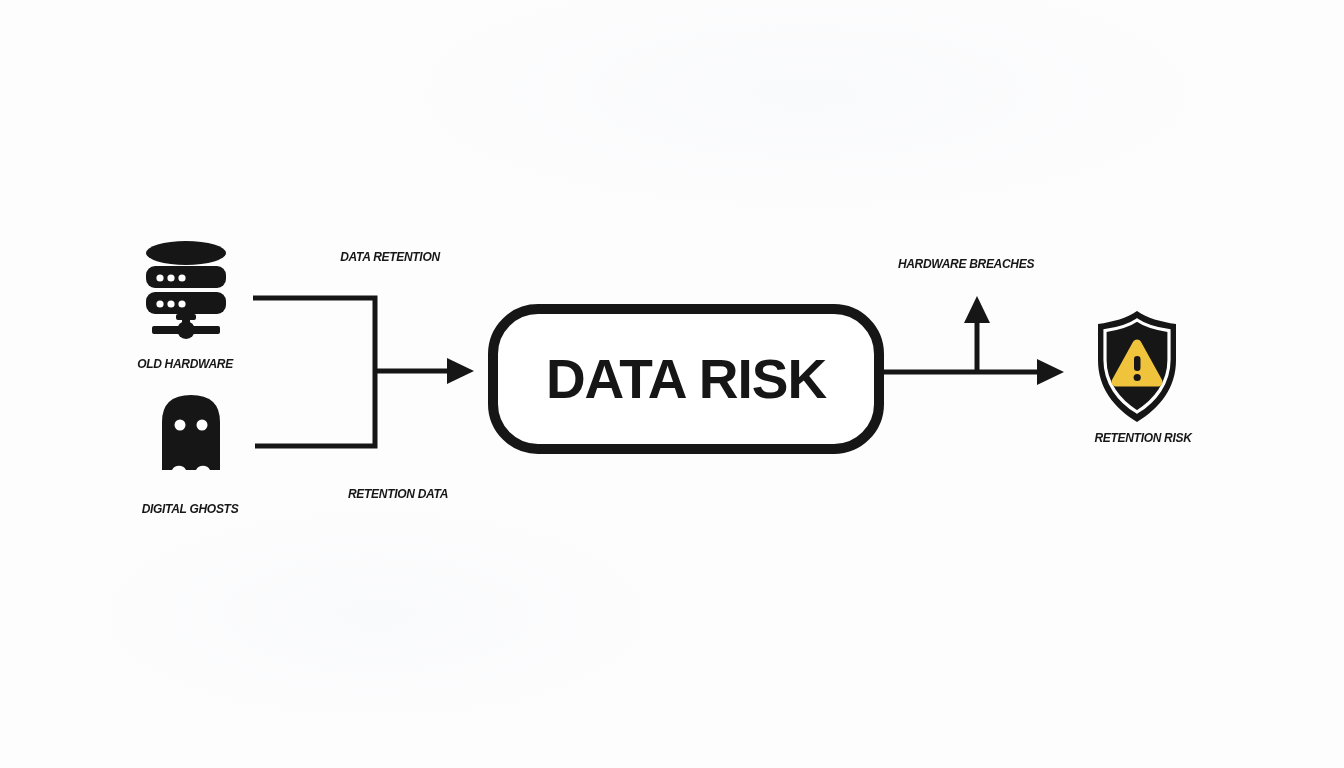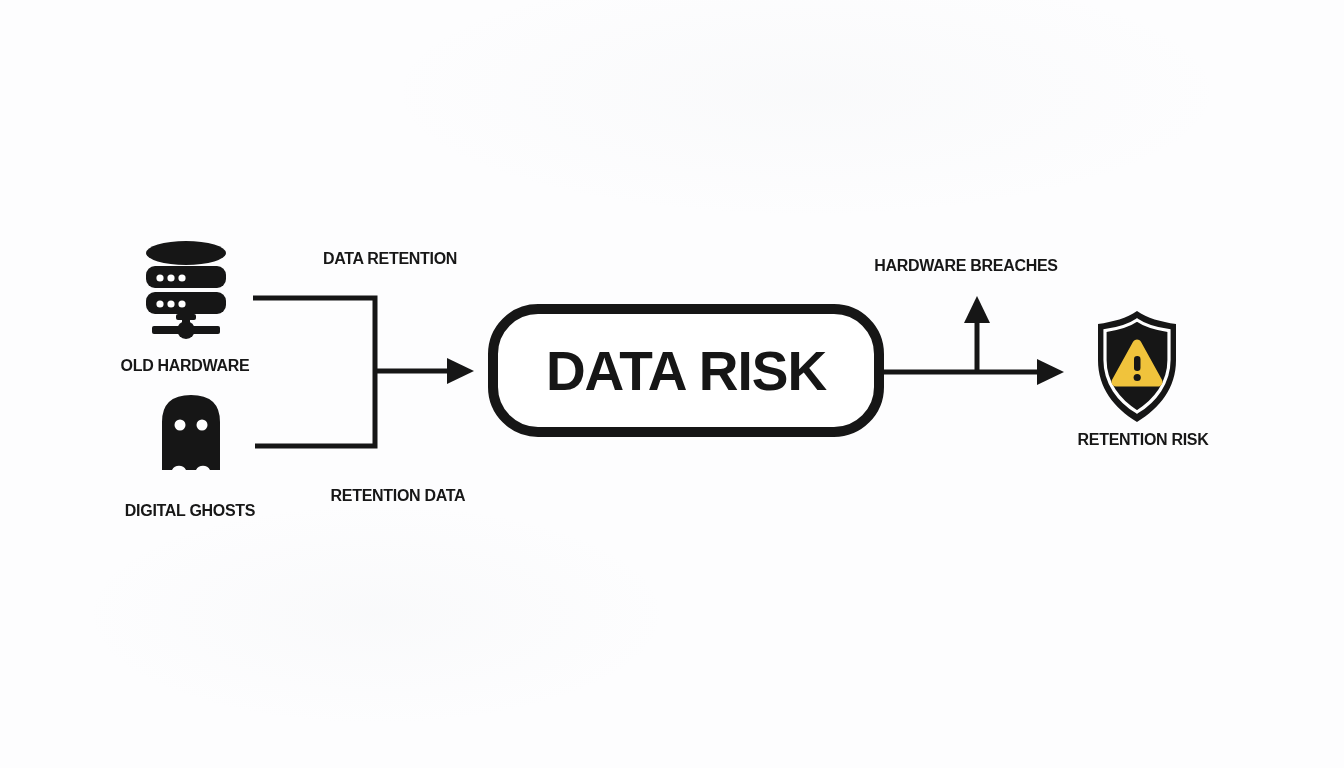--- a/index.html
+++ b/index.html
@@ -15,31 +15,32 @@
     background:
       radial-gradient(ellipse 420px 160px at 28% 80%, rgba(180,190,195,0.05), rgba(255,255,255,0) 70%),
       radial-gradient(ellipse 600px 180px at 60% 12%, rgba(180,190,195,0.05), rgba(255,255,255,0) 70%),
       #fdfdfe;
   }
   .abs { position: absolute; }
   .label {
     position: absolute;
     transform: translateX(-50%);
     font-weight: 700;
-    font-size: 16px;
+    font-size: 12px;
     letter-spacing: -0.3px;
     color: #171717;
     white-space: nowrap;
+    font-style: italic;
   }
   .risk-box {
     position: absolute;
     left: 488px;
     top: 304px;
     width: 396px;
-    height: 133px;
+    height: 150px;
     border: 10px solid #161616;
     border-radius: 50px;
     background: #ffffff;
     display: flex;
     align-items: center;
     justify-content: center;
   }
   .risk-box span {
     font-weight: 700;
     font-size: 55px;

